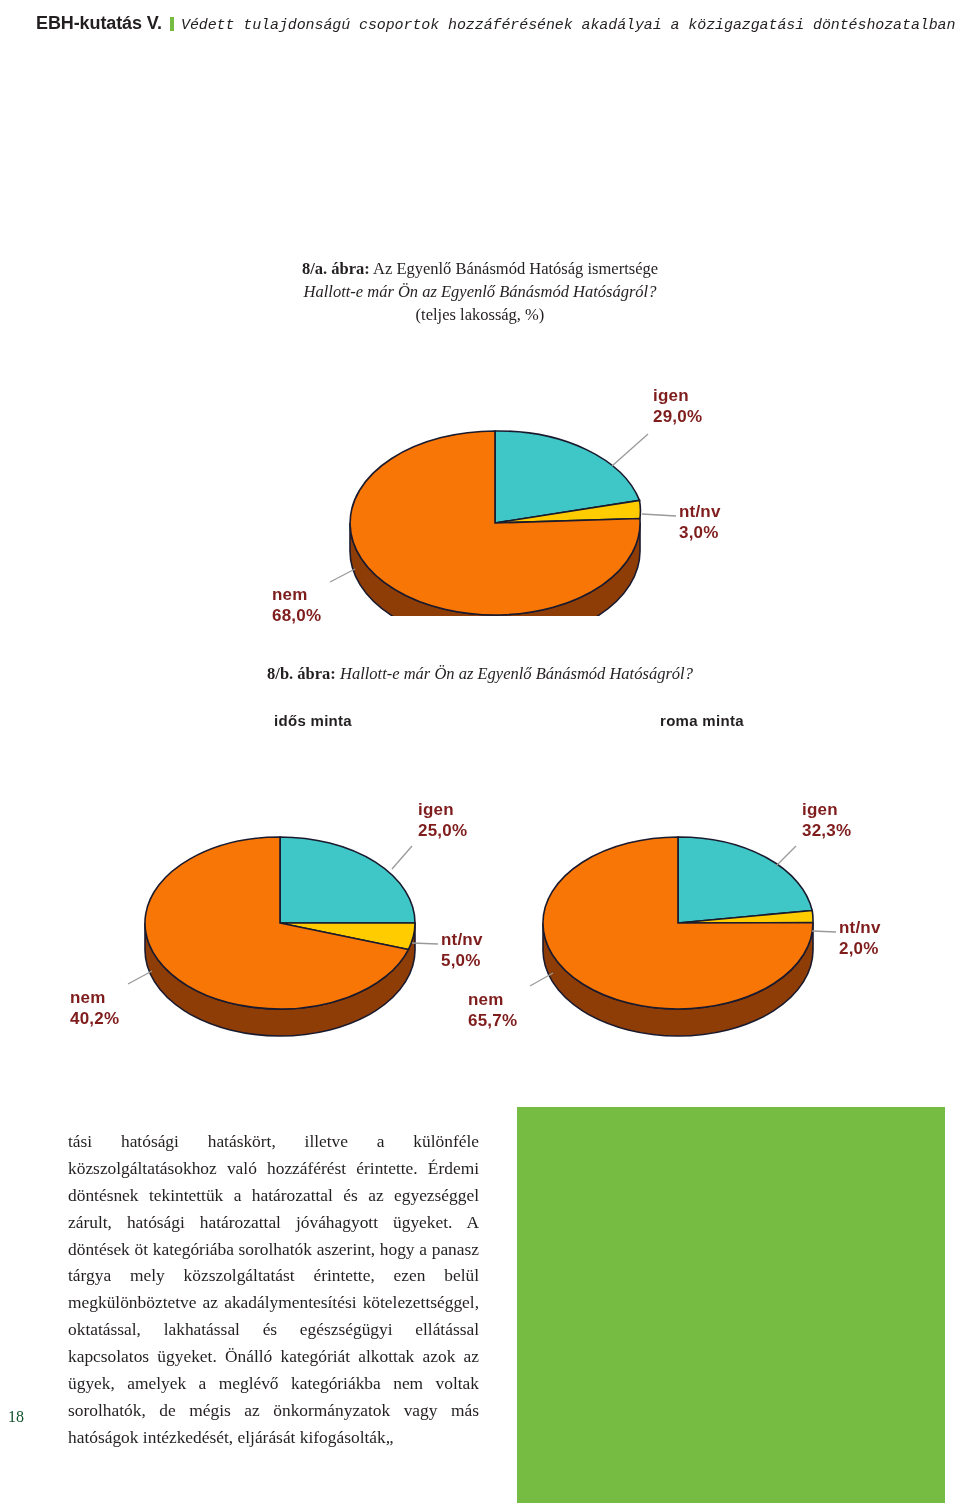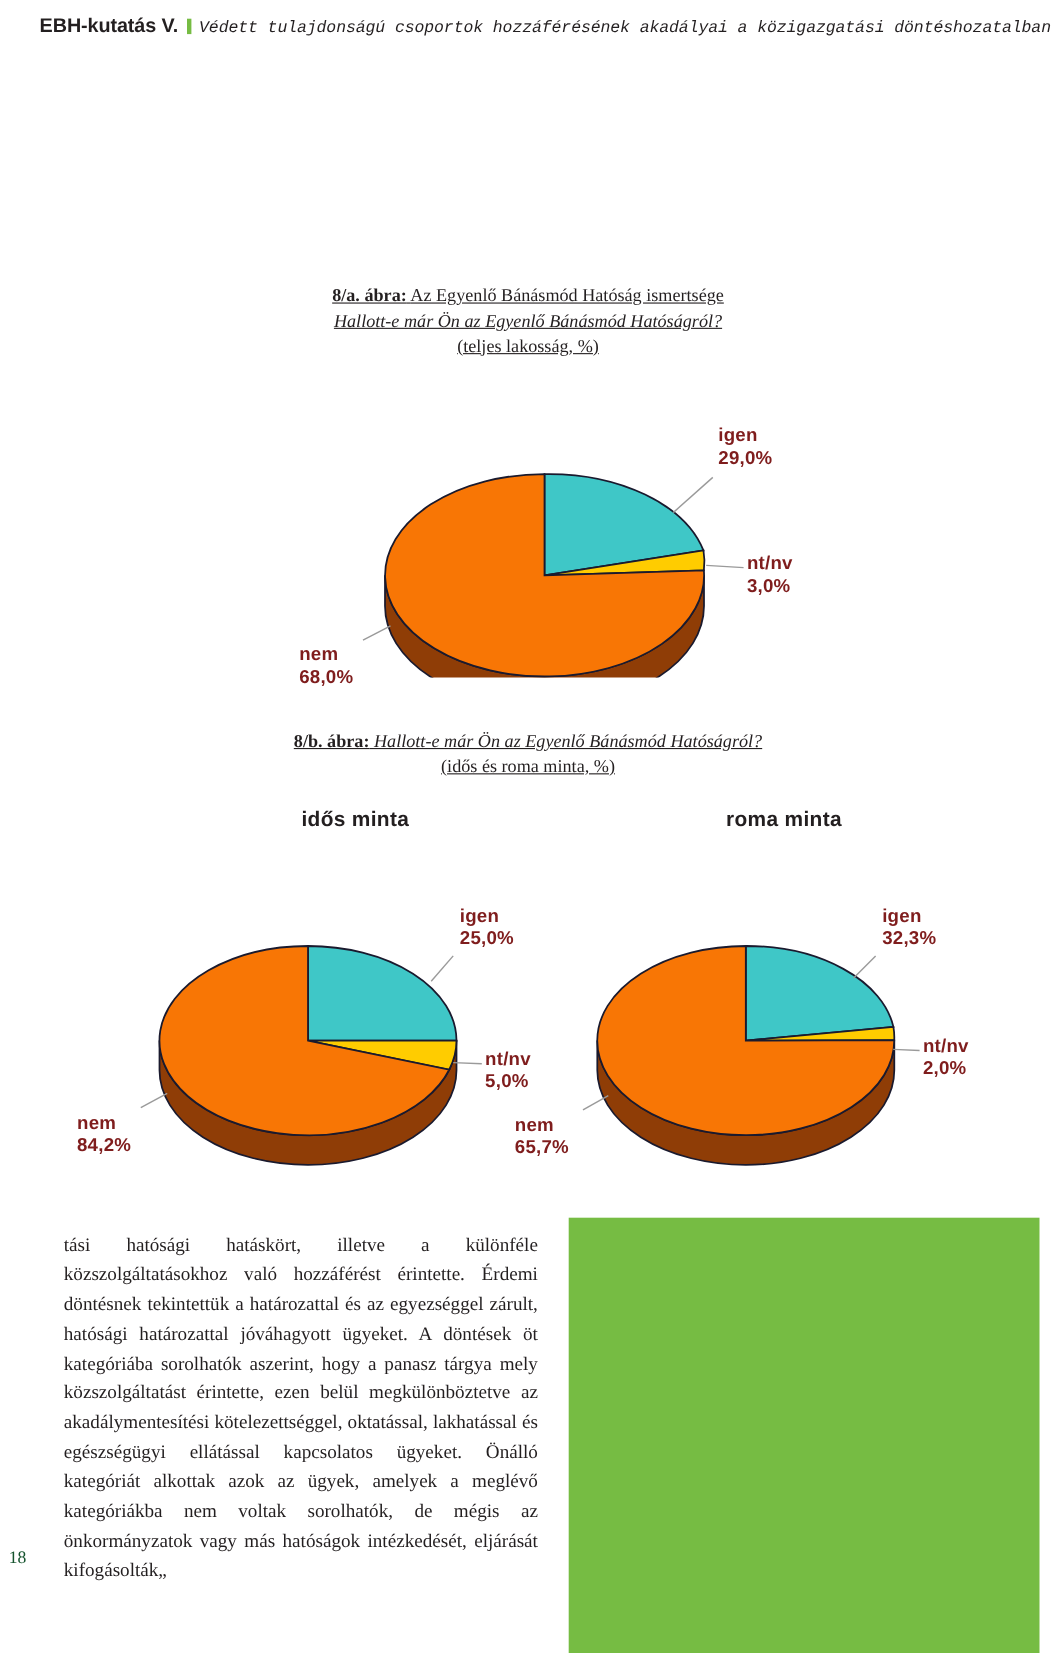--- a/index.html
+++ b/index.html
@@ -53,21 +53,20 @@
   
   .figure {
     position: absolute;
   }
   .fig-caption {
     text-align: center;
     font-family: "Liberation Serif", serif;
     font-size: 16.5px;
     line-height: 1.38;
     color: #231f20;
-    text-decoration: underline;
   }
   .fig-caption .fig-num {
     font-weight: bold;
   }
   .fig-caption .fig-main {
     font-style: normal;
   }
   .fig-caption .fig-q {
     font-style: italic;
     display: block;
@@ -95,21 +94,21 @@
   
   .sample-titles {
     position: relative;
     height: 26px;
     margin-top: 26px;
   }
   .sample-title {
     position: absolute;
     font-family: "Liberation Sans", sans-serif;
     font-weight: bold;
-    font-size: 19px;
+    font-size: 15px;
     color: #231f20;
     letter-spacing: 0.3px;
   }
   .sample-title.left  { left: 274px; }
   .sample-title.right { left: 660px; }
 
   
   .pie-wrap {
     position: relative;
   }
@@ -133,21 +132,21 @@
     left: 52px;
     top: 1112px;
     width: 443px;
     font-family: "Liberation Serif", serif;
     font-size: 17.4px;
     line-height: 1.545;
     text-align: justify;
     color: #231f20;
     hyphens: manual;
   }
-  #body-text p { margin: 6px; }
+  #body-text p { margin: 16px; }
 
   
   #green-block {
     position: absolute;
     left: 517px;
     top: 1107px;
     width: 428px;
     height: 396px;
     background: #76bc43;
   }
@@ -216,21 +215,20 @@
       <span class="pl-val">68,0%</span>
     </div>
   </div>
 </div>
 
 <div class="figure" id="figure-8b">
 
   <div class="fig-caption">
     <span class="fig-num">8/b. ábra:</span>
     <span class="fig-q" style="display:inline; font-style:italic;">Hallott-e már Ön az Egyenlő Bánásmód Hatóságról?</span>
-    <span class="fig-sub">(idős és roma minta, %)</span>
   </div>
 
   <div class="sample-titles">
     <span class="sample-title left">idős minta</span>
     <span class="sample-title right">roma minta</span>
   </div>
 
   <div class="pie-wrap" style="height:330px;">
     <svg class="pie-svg" width="960" height="330" viewBox="0 0 960 330">
 
@@ -272,21 +270,21 @@
     <div class="pie-label" style="left:418px; top:62px;">
       <span>igen</span>
       <span class="pl-val">25,0%</span>
     </div>
     <div class="pie-label" style="left:441px; top:192px;">
       <span>nt/nv</span>
       <span class="pl-val">5,0%</span>
     </div>
     <div class="pie-label" style="left:70px; top:250px;">
       <span>nem</span>
-      <span class="pl-val">84,2%</span>
+      <span class="pl-val">40,2%</span>
     </div>
 
     <div class="pie-label" style="left:802px; top:62px;">
       <span>igen</span>
       <span class="pl-val">32,3%</span>
     </div>
     <div class="pie-label" style="left:839px; top:180px;">
       <span>nt/nv</span>
       <span class="pl-val">2,0%</span>
     </div>

